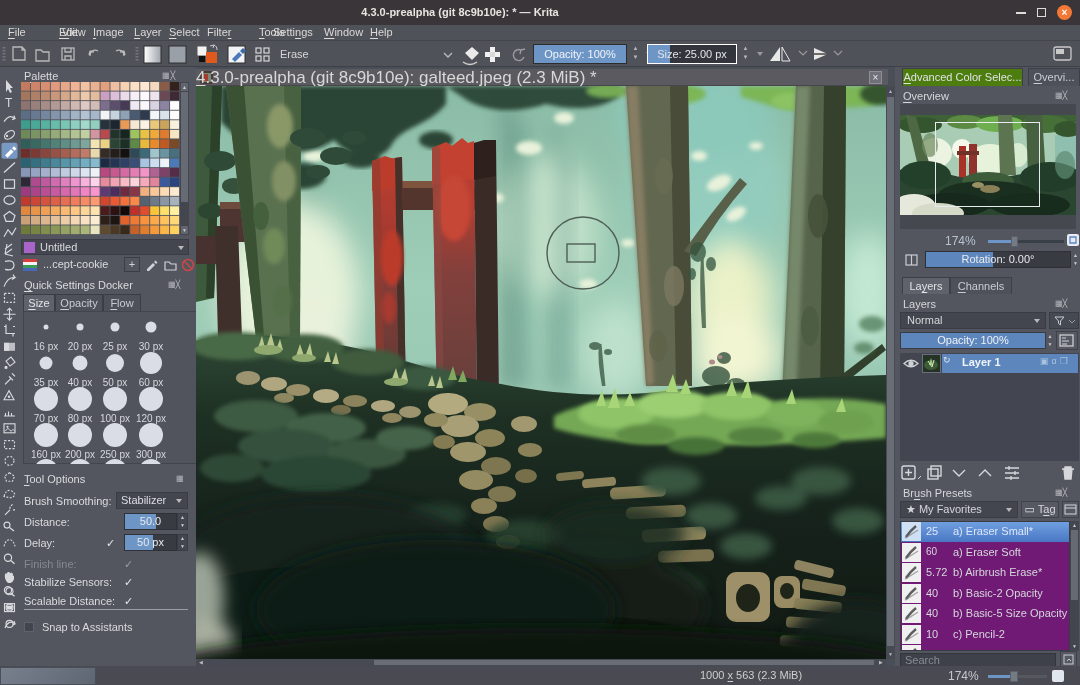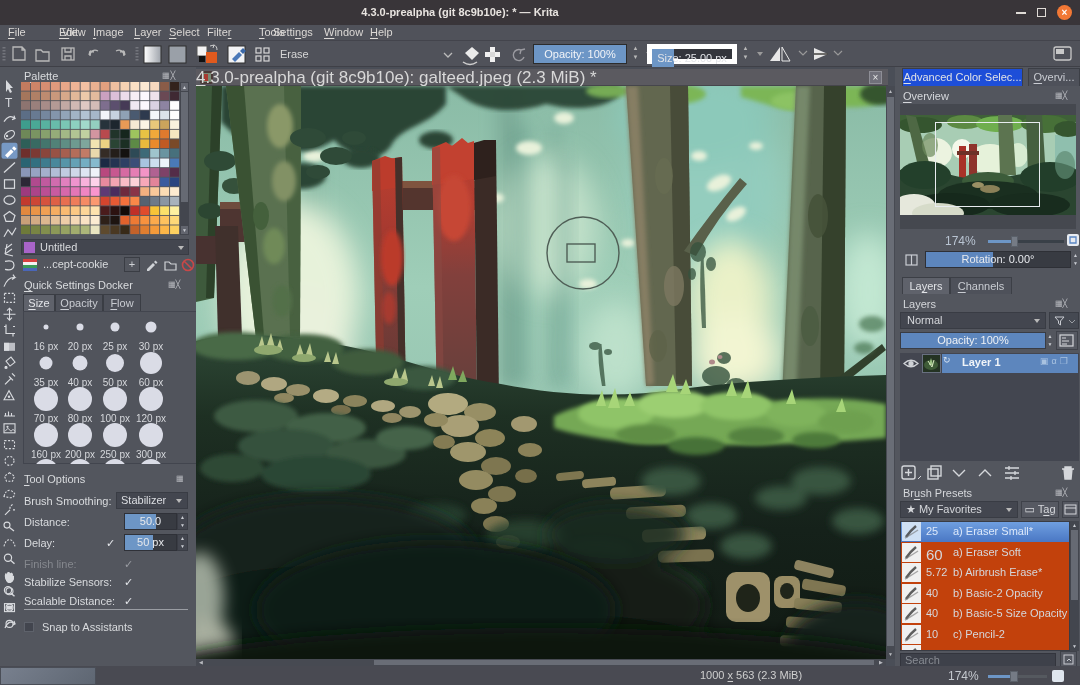--- a/index.html
+++ b/index.html
@@ -75,21 +75,21 @@
           <rect x="490" y="11" width="5" height="5" fill="#d8d8d8"></rect>
    </g>
    <path d="M521 9 a5.5 5.5 0 1 0 3 7 M521 9 l-1 4 M521 9 l4 -1" stroke="#9a9aa0" fill="none" stroke-width="1.4"></path>
   </g>
  </svg>
 
  <div class="abs" style="left:533px;top:3px;width:94px;height:20px;background:#6d96c6;border:1px solid #2c2c2c;color:#f2f4f8;font-size:11px;text-align:center;line-height:19px;">Opacity: 100%</div>
  <div class="abs" style="left:629px;top:3px;width:13px;height:20px;color:#b8b8b8;font-size:6px;line-height:9px;text-align:center;">▲<br>▼</div>
  <div class="abs" style="left:646px;top:11px;width:0;height:0;border-left:3px solid transparent;border-right:3px solid transparent;border-top:4px solid #9a9a9a;"></div>
 
- <div class="abs" style="left:647px;top:3px;width:90px;height:20px;background:#33353c;border:5px solid #ffffff;color:#e2e4e8;font-size:11px;text-align:center;line-height:19px;"><div class="abs" style="left:0;top:0;width:22px;height:18px;background:#6d96c6;"></div><span style="position:relative;">Size: 25.00 px</span></div>
+ <div class="abs" style="left:647px;top:3px;width:90px;height:20px;background:#33353c;border:1px solid #ffffff;color:#e2e4e8;font-size:11px;text-align:center;line-height:19px;"><div class="abs" style="left:0;top:0;width:22px;height:18px;background:#6d96c6;"></div><span style="position:relative;">Size: 25.00 px</span></div>
  <div class="abs" style="left:739px;top:3px;width:13px;height:20px;color:#b8b8b8;font-size:6px;line-height:9px;text-align:center;">▲<br>▼</div>
  <div class="abs" style="left:757px;top:11px;width:0;height:0;border-left:3px solid transparent;border-right:3px solid transparent;border-top:4px solid #9a9a9a;"></div>
  <svg class="abs" style="left:766px;top:2px" width="80" height="23" xmlns="http://www.w3.org/2000/svg">
   <path d="M14 4 L14 18 L4 18 Z" fill="#e8e8e8"></path>
       <path d="M16 4 L16 18 L24 18 Z" fill="none" stroke="#e8e8e8"></path>
   <path d="M33 8 l4 4 4 -4" fill="none" stroke="#999" stroke-width="1.2"></path>
   <path d="M48 5 l14 6 -14 6 z" fill="#e8e8e8"></path>
       <line x1="48" y1="11" x2="62" y2="11" stroke="#454340" stroke-width="1.5"></line>
   <path d="M68 8 l4 4 4 -4" fill="none" stroke="#999" stroke-width="1.2"></path>
  </svg>
@@ -891,21 +891,21 @@
 </div>
 
 <div class="abs" style="left:196px;top:659px;width:690px;height:7px;background:#474a52;">
  <div class="abs" style="left:1px;top:0;width:8px;height:7px;color:#b9bbc0;font-size:5px;text-align:center;line-height:7px;">◀</div>
  <div class="abs" style="left:178px;top:1px;width:500px;height:5px;background:#696d76;"></div>
  <div class="abs" style="right:1px;top:0;width:8px;height:7px;color:#b9bbc0;font-size:5px;text-align:center;line-height:7px;">▶</div>
 </div>
 
 <div class="abs" style="left:895px;top:67px;width:185px;height:599px;background:#53565e;color:#d5d7db;font-size:11px;">
 
- <div class="abs" style="left:7px;top:1px;width:121px;height:18px;background:#1d4ed8;border:1px solid #3c3f46;border-bottom:none;text-align:center;line-height:17px;color:#e0e2e6;"><u>A</u>dvanced Color Selec...</div>
+ <div class="abs" style="left:7px;top:1px;width:121px;height:18px;background:#4d7c0f;border:1px solid #3c3f46;border-bottom:none;text-align:center;line-height:17px;color:#e0e2e6;"><u>A</u>dvanced Color Selec...</div>
  <div class="abs" style="left:133px;top:1px;width:52px;height:18px;background:#4e515a;border:1px solid #3c3f46;border-bottom:none;text-align:center;line-height:17px;color:#c9ccd2;"><u>O</u>vervi...</div>
 
  <div class="abs" style="left:8px;top:23px;"><u>O</u>verview</div>
  <div class="abs" style="left:160px;top:24px;width:22px;height:8px;color:#b9bbc0;font-size:8px;">▦╳</div>
  <div class="abs" style="left:5px;top:37px;width:176px;height:125px;background:#45484f;">
       <svg class="abs" style="left:0;top:11px" width="176" height="100" viewBox="0 0 176 100" xmlns="http://www.w3.org/2000/svg">
 <rect width="176" height="100" fill="#a8cdb4"></rect>
 <rect x="155" y="20" width="21" height="45" fill="#8fbfae"></rect>
 <ellipse cx="35" cy="38" rx="17" ry="15" fill="#ecf3e0"></ellipse>
 <ellipse cx="90" cy="44" rx="22" ry="15" fill="#e6f2da"></ellipse>
@@ -1013,35 +1013,35 @@
 
  <div class="abs" style="left:8px;top:420px;">Br<u>u</u>sh Presets</div>
  <div class="abs" style="left:160px;top:421px;width:22px;height:8px;color:#b9bbc0;font-size:8px;">▦╳</div>
  <div class="abs" style="left:5px;top:434px;width:118px;height:17px;background:#43464f;border:1px solid #393c44;"><span style="padding-left:5px;line-height:15px;display:inline-block;">★ My Favorites</span><div class="abs" style="right:5px;top:6px;width:0;height:0;border-left:3.5px solid transparent;border-right:3.5px solid transparent;border-top:4px solid #b9b9b9;"></div></div>
  <div class="abs" style="left:126px;top:434px;width:38px;height:17px;background:#565962;border:1px solid #3f424a;text-align:center;line-height:15px;">▭ T<u>a</u>g</div>
  <div class="abs" style="left:167px;top:434px;width:17px;height:17px;background:#565962;border:1px solid #3f424a;"><svg width="15" height="15" xmlns="http://www.w3.org/2000/svg">
         <rect x="2" y="3" width="11" height="9" fill="none" stroke="#d5d7db"></rect>
         <line x1="2" y1="6" x2="13" y2="6" stroke="#d5d7db"></line>
       </svg></div>
 
- <div class="abs" style="left:5px;top:454px;width:170px;height:130px;background:#c2410c;border:1px solid #393c44;overflow:hidden;">
+ <div class="abs" style="left:5px;top:454px;width:170px;height:130px;background:#701a75;border:1px solid #393c44;overflow:hidden;">
       <div class="abs" style="left:0;top:0px;width:168px;height:20px;background:linear-gradient(#6f9fe0,#4a77c4);">
         <div class="abs" style="left:1px;top:0px;width:19px;height:19px;background:#cfe0f4;"><svg width="19" height="19" xmlns="http://www.w3.org/2000/svg">
             <path d="M4 15 Q9 8 14 4" stroke="#3a3a3a" stroke-width="2.5" fill="none" opacity="0.8"></path>
             <path d="M3 16 Q10 12 16 8" stroke="#777" stroke-width="1.5" fill="none" opacity="0.6"></path>
           </svg></div>
         <div class="abs" style="left:25px;top:3px;font-size:11px;color:#dce8fa;">25</div>
         <div class="abs" style="left:52px;top:3px;font-size:11px;color:#dce8fa;">a) Eraser Small*</div>
       </div>
       <div class="abs" style="left:0;top:20.5px;width:168px;height:20px;">
         <div class="abs" style="left:1px;top:0px;width:19px;height:19px;background:#f0f0f0;"><svg width="19" height="19" xmlns="http://www.w3.org/2000/svg">
             <path d="M4 15 Q9 8 14 4" stroke="#3a3a3a" stroke-width="2.5" fill="none" opacity="0.8"></path>
             <path d="M3 16 Q10 12 16 8" stroke="#777" stroke-width="1.5" fill="none" opacity="0.6"></path>
           </svg></div>
-        <div class="abs" style="left:25px;top:3px;font-size:15px;color:#d5d7db;">60</div>
+        <div class="abs" style="left:25px;top:3px;font-size:10px;color:#d5d7db;">60</div>
         <div class="abs" style="left:52px;top:3px;font-size:11px;color:#d5d7db;">a) Eraser Soft</div>
       </div>
       <div class="abs" style="left:0;top:41.0px;width:168px;height:20px;">
         <div class="abs" style="left:1px;top:0px;width:19px;height:19px;background:#f0f0f0;"><svg width="19" height="19" xmlns="http://www.w3.org/2000/svg">
             <path d="M4 15 Q9 8 14 4" stroke="#3a3a3a" stroke-width="2.5" fill="none" opacity="0.8"></path>
             <path d="M3 16 Q10 12 16 8" stroke="#777" stroke-width="1.5" fill="none" opacity="0.6"></path>
           </svg></div>
         <div class="abs" style="left:25px;top:3px;font-size:11px;color:#d5d7db;">5.72</div>
         <div class="abs" style="left:52px;top:3px;font-size:11px;color:#d5d7db;">b) Airbrush Erase*</div>
       </div>

